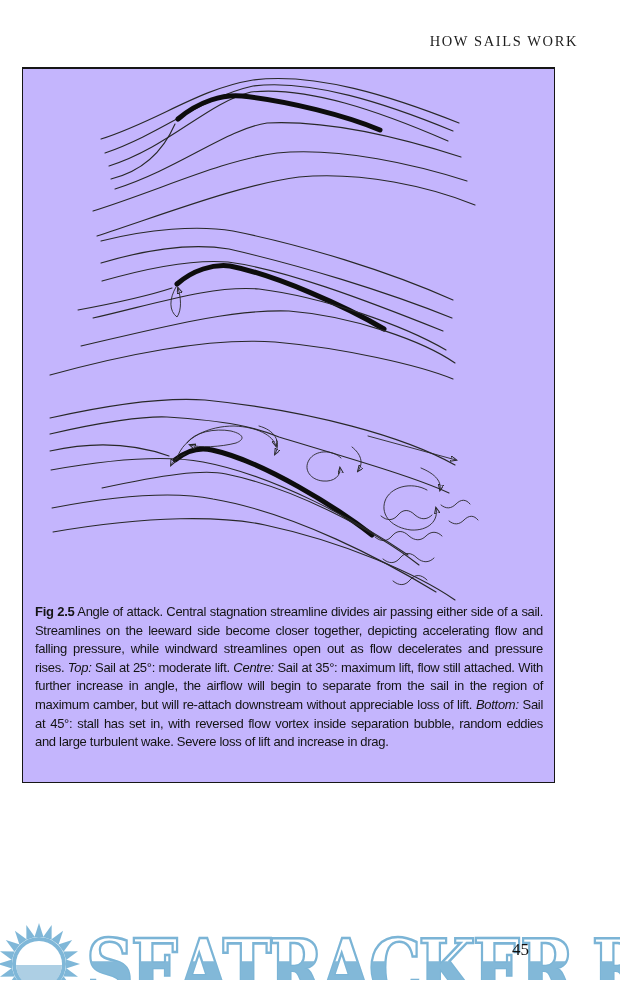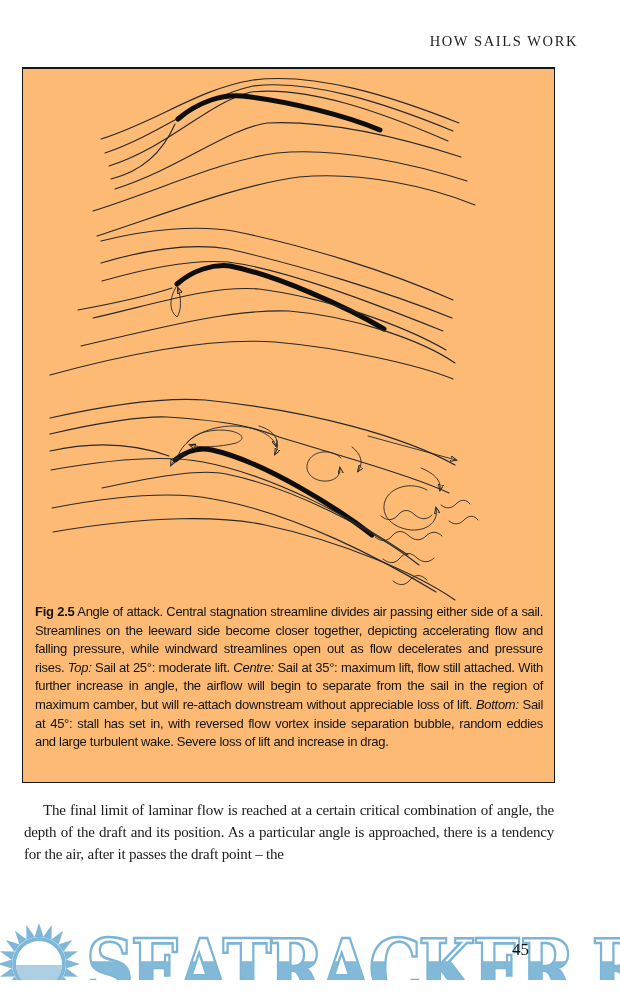--- a/index.html
+++ b/index.html
@@ -9,21 +9,21 @@
   }
   
   .running-head{
     position:absolute;top:33px;right:60px;font-size:14.5px;
     letter-spacing:1.6px;color:#1d1d1d;white-space:nowrap;
   }
   
   .figure-box{
     position:absolute;left:22px;top:67px;width:533px;height:716px;
     border:1.5px solid #161616;border-top-width:2.5px;box-sizing:border-box;
-    background:#fdba74;
+    background:#c4b5fd;
   }
   .diagrams{position:absolute;left:0;top:0;}
   .diagrams path{fill:none;stroke:#282828;stroke-width:1.1;stroke-linecap:round;}
   .diagrams path.sail{stroke:#0d0d0d;stroke-width:5;}
   .diagrams path.thin{stroke-width:0.9;}
   
   .caption{
     position:absolute;left:12px;top:534px;width:508px;margin:0;
     font-family:"Liberation Sans", sans-serif;font-size:13px;line-height:18.6px;
     letter-spacing:-0.3px;text-align:justify;color:#141414;hyphens:auto;
@@ -123,21 +123,20 @@
         <path d="M 79,419 C 140,406 180,400 203,405 C 272,419 352,462 396,496"></path>
         <path d="M 29,439 C 108,424 160,424 190,430 C 272,444 362,492 413,523"></path>
         <path d="M 30,463 C 128,446 200,447 242,456 C 322,473 396,506 432,531"></path>
       </g>
     </svg>
 
     <p class="caption"><b>Fig 2.5</b><span> Angle of attack. Central stagnation streamline divides air passing either side of a sail. Streamlines on the leeward side become closer together, depicting accelerating flow and falling pressure, while windward streamlines open out as flow decelerates and pressure rises. </span><i>Top:</i><span> Sail at 25°: moderate lift. </span><i>Centre:</i><span> Sail at 35°: maximum lift, flow still attached. With further increase in angle, the airflow will begin to separate from the sail in the region of maximum camber, but will re-attach downstream without appreciable loss of lift. </span><i>Bottom:</i><span> Sail at 45°: stall has set in, with reversed flow vortex inside separation bubble, random eddies and large turbulent wake. Severe loss of lift and increase in drag.</span></p>
   </div>
 
   <div class="body-text">
-    <p class="indented">The final limit of laminar flow is reached at a certain critical combination of angle, the depth of the draft and its position. As a particular angle is approached, there is a tendency for the air, after it passes the draft point – the</p>
   </div>
 
   <div class="watermark">
     <svg class="wm-sun" width="82" height="82" viewBox="0 0 82 82" aria-hidden="true">
       <defs>
         <path id="ray" d="M41,0 L36.5,14 L45.5,14 Z" fill="#79b4d6"></path>
       </defs>
       <use href="#ray"></use>
       <use href="#ray" transform="rotate(18 41 41)"></use>
       <use href="#ray" transform="rotate(36 41 41)"></use>

